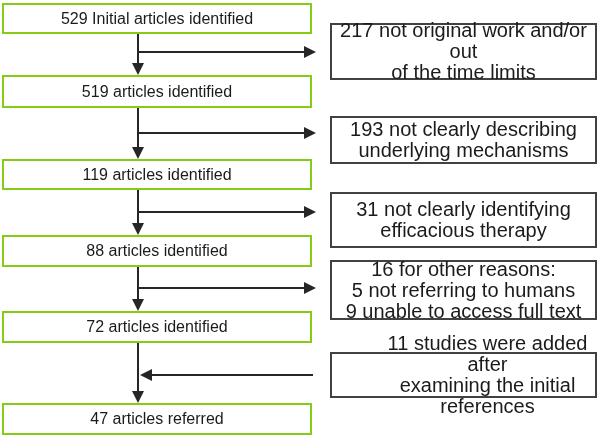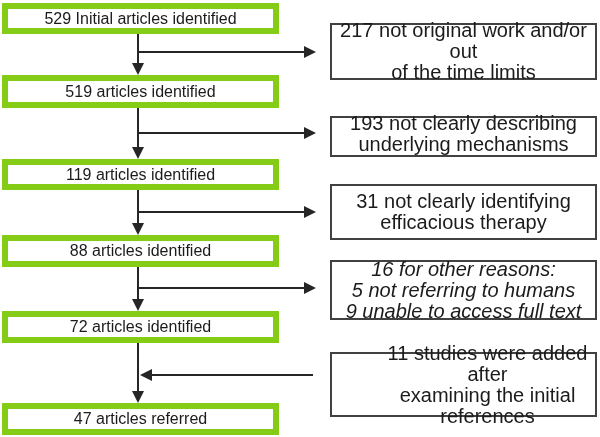--- a/index.html
+++ b/index.html
@@ -14,41 +14,41 @@
   }
   .box {
     position: absolute;
     box-sizing: border-box;
     background: #ffffff;
     display: flex;
     align-items: center;
     justify-content: center;
     text-align: center;
   }
-  .stage-box  { border: 6px solid #84cc16; left: 2px; width: 277px; }
+  .stage-box  { border: 2px solid #84cc16; left: 2px; width: 310px; }
   .note-box   { border: 2px solid #414141; left: 330px; width: 267px; }
   .box-label {
     white-space: pre-line;
     font-size: 20px;
     line-height: 21px;
     color: #1b1b1b;
   }
   .stage-box .box-label { font-size: 16px; line-height: 18px; }
   
   #stage-0 { top: 3px;   height: 31px; }
   #stage-1 { top: 75px;  height: 33px; }
   #stage-2 { top: 159px; height: 31px; text-align: center; }
   #stage-3 { top: 235px; height: 32px; }
   #stage-4 { top: 311px; height: 32px; }
   #stage-5 { top: 403px; height: 32px; }
   #note-0  { top: 23px;  height: 57px; }
-  #note-1  { top: 116px; height: 41px; align-items: flex-end; }
-  #note-2  { top: 184px; height: 56px; }
-  #note-3  { top: 260px; height: 60px; font-style: italic; }
-  #note-4  { top: 352px; height: 65px; padding-left: 48px; }
+  #note-1  { top: 116px; height: 48px; }
+  #note-2  { top: 192px; height: 56px; }
+  #note-3  { top: 260px; height: 60px; }
+  #note-4  { top: 352px; height: 46px; padding-left: 48px; }
   #arrows { position: absolute; left: 0; top: 0; pointer-events: none; }
 </style>
 </head>
 <body>
 
 <div id="diagram">
 
   <svg id="arrows" width="600" height="437" viewBox="0 0 600 437">
     <g stroke="#262626" stroke-width="2" fill="#262626">
 

